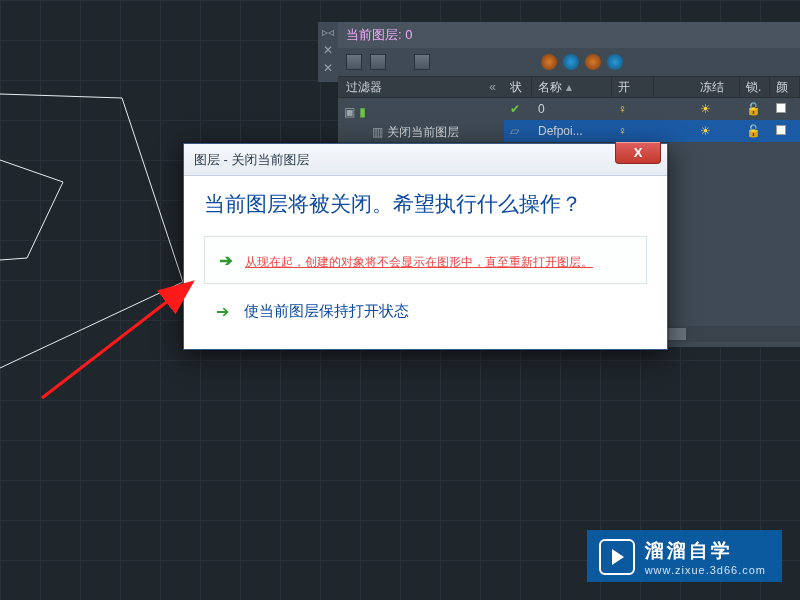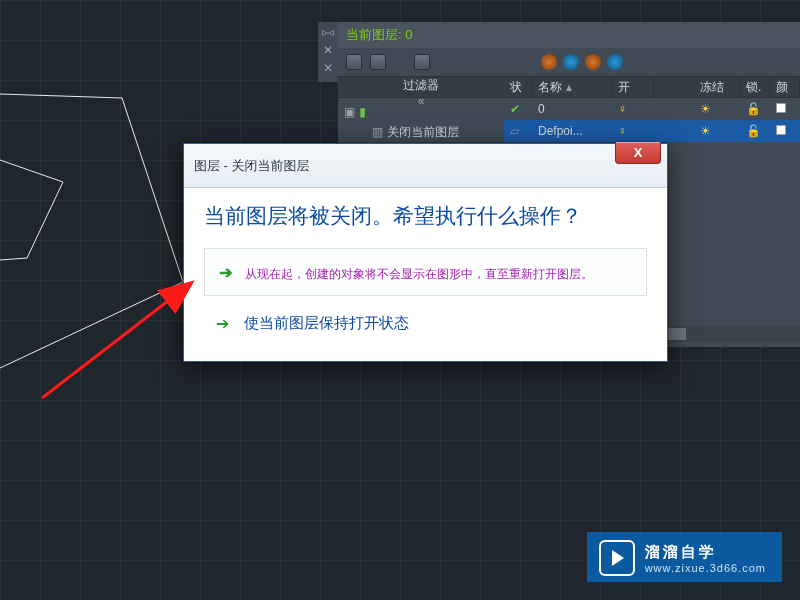--- a/index.html
+++ b/index.html
@@ -25,30 +25,30 @@
   .layer-panel {
     position: absolute; top: 22px; left: 338px; right: 0; height: 325px;
     background: #3f4a54; border-top:0;
   }
   .panel-handle {
     position: absolute; top: 22px; left: 318px; width: 20px; height: 60px;
     background: #3f4a54; display:flex; flex-direction:column; align-items:center; gap:6px; padding-top:4px;
   }
   .panel-handle span { color:#9aa3ab; font-size:12px; line-height:1; }
 
-  .panel-row1 { display:flex; align-items:center; height:26px; padding:0 8px; color:#84cc16; font-size:13px; background:#4a545e; }
+  .panel-row1 { display:flex; align-items:center; height:26px; padding:0 8px; color:#f0abfc; font-size:13px; background:#4a545e; }
   .panel-row2 { display:flex; align-items:center; height:28px; padding:0 8px; gap:8px; }
   .panel-row2 .icon, .panel-row3 .icon { width:16px; height:16px; display:inline-block; }
   .panel-row2 .grp { display:flex; gap:6px; }
   .swirl { width:16px; height:16px; border-radius:50%; display:inline-block; }
   .panel-row2 .spacer { width: 95px; }
 
   .panel-body { display:flex; }
   .filter-col { width:205px; }
-  .filter-head { background:#343c44; color:#d0d6db; font-size:12px; height:22px; display:flex; align-items:center; justify-content:space-between; padding:0 8px; border-top:1px solid #2a3138; border-bottom:1px solid #2a3138;flex-direction:column;}
+  .filter-head { background:#343c44; color:#d0d6db; font-size:12px; height:22px; display:flex; align-items:center; justify-content:space-between; padding:0 8px; border-top:1px solid #2a3138; border-bottom:1px solid #2a3138;}
   .filter-tree { padding:4px 6px; color:#d0d6db; font-size:12px; }
   .tree-row { display:flex; align-items:center; height:20px; gap:4px; }
   .tree-input { background:#fff; color:#000; font-size:12px; padding:0 4px; height:16px; border:1px solid #1b5aa5; width:120px; }
   .tree-sub { padding-left:28px; display:flex; align-items:center; gap:4px; height:20px; }
 
   .layer-col { flex:1; }
   .layer-head { display:flex; background:#343c44; height:22px; font-size:12px; color:#d0d6db; border-top:1px solid #2a3138; border-bottom:1px solid #2a3138;}
   .layer-head .h { display:flex; align-items:center; padding:0 6px; border-right:1px solid #2a3138; }
   .hw-stat{width:28px;} .hw-name{width:80px;} .hw-on{width:42px;} .hw-frz{width:46px;margin-left:40px;} .hw-lock{width:30px;} .hw-col{width:30px;}
   .layer-rows .r { display:flex; height:22px; font-size:12px; color:#d0d6db; align-items:center; }
@@ -63,21 +63,21 @@
   .hscroll { position:absolute; left:0; bottom:5px; right:0; height:16px; background:#3a434c; }
   .hscroll .thumb { position:absolute; left:248px; top:2px; width:100px; height:12px; background:#6a747e; }
 
   
   .dialog {
     position:absolute; top:143px; left:183px; width:485px;
     background:#fff; border:1px solid #3a5a8a;
     box-shadow: 0 6px 24px rgba(0,0,0,0.6), 0 0 0 1px rgba(0,0,0,.2);
   }
   .dlg-title {
-    height:44px;
+    height:32px;
     background: linear-gradient(#f6f8fb,#e6ecf3);
     display:flex; align-items:center; padding:0 10px;
     color:#2a3a4a; font-size:13px; position:relative;
     border-bottom:1px solid #c7d0da;
   }
   .dlg-close {
     position:absolute; right:6px; top:-2px; width:46px; height:22px;
     background: linear-gradient(#e06060,#c33a2e);
     border:1px solid #8a2a22; border-top:none;
     border-radius:0 0 4px 4px;
@@ -90,34 +90,34 @@
   .opt {
     border:1px solid #dbe2ea; padding:12px 14px 12px 40px; margin-bottom:12px;
     position:relative; background:#fdfefe;
   }
   .opt .arrow-ic {
     position:absolute; left:12px; top:14px; width:18px; height:18px;
     display:flex; align-items:center; justify-content:center;
     color:#2f9a2f; font-size:16px; font-weight:bold;
   }
   .opt .ttl { color:#0b4aa2; font-size:15px; }
-  .opt .desc { color:#a21caf; font-size:12px; margin-top:4px; line-height:1.5; }
+  .opt .desc { color:#ef4444; font-size:12px; margin-top:4px; line-height:1.5;text-decoration:underline; }
   .opt2 { padding:6px 14px 6px 40px; position:relative; }
   .opt2 .arrow-ic { position:absolute; left:12px; top:6px; color:#2f9a2f; font-size:16px; }
   .opt2 .ttl { color:#0b4aa2; font-size:15px; }
 
   
   .wm {
     position:absolute; right:18px; bottom:18px;
     display:flex; align-items:center; gap:10px;
     background:#0b5aa0; color:#fff; padding:8px 16px 6px 12px;
   }
   .wm-ic { width:36px; height:36px; border:2px solid #fff; border-radius:6px; display:flex; align-items:center; justify-content:center; }
   .wm-ic::before { content:""; width:0; height:0; border-left:12px solid #fff; border-top:8px solid transparent; border-bottom:8px solid transparent; margin-left:3px;}
-  .wm-txt .t1 { font-size:15px; font-weight:bold; letter-spacing:3px; }
+  .wm-txt .t1 { font-size:19px; font-weight:bold; letter-spacing:3px; }
   .wm-txt .t2 { font-size:11px; letter-spacing:1px; color:#cfe2f3;}
 </style>
 </head>
 <body>
 
 <div class="grid-bg"></div>
 
 <svg class="shapes" width="800" height="600">
   <polyline points="0,94 122,98 183,282 0,368" fill="none" stroke="#e8edf1" stroke-width="1"></polyline>
   <polyline points="0,160 63,182 27,258 0,260" fill="none" stroke="#e8edf1" stroke-width="1"></polyline>

